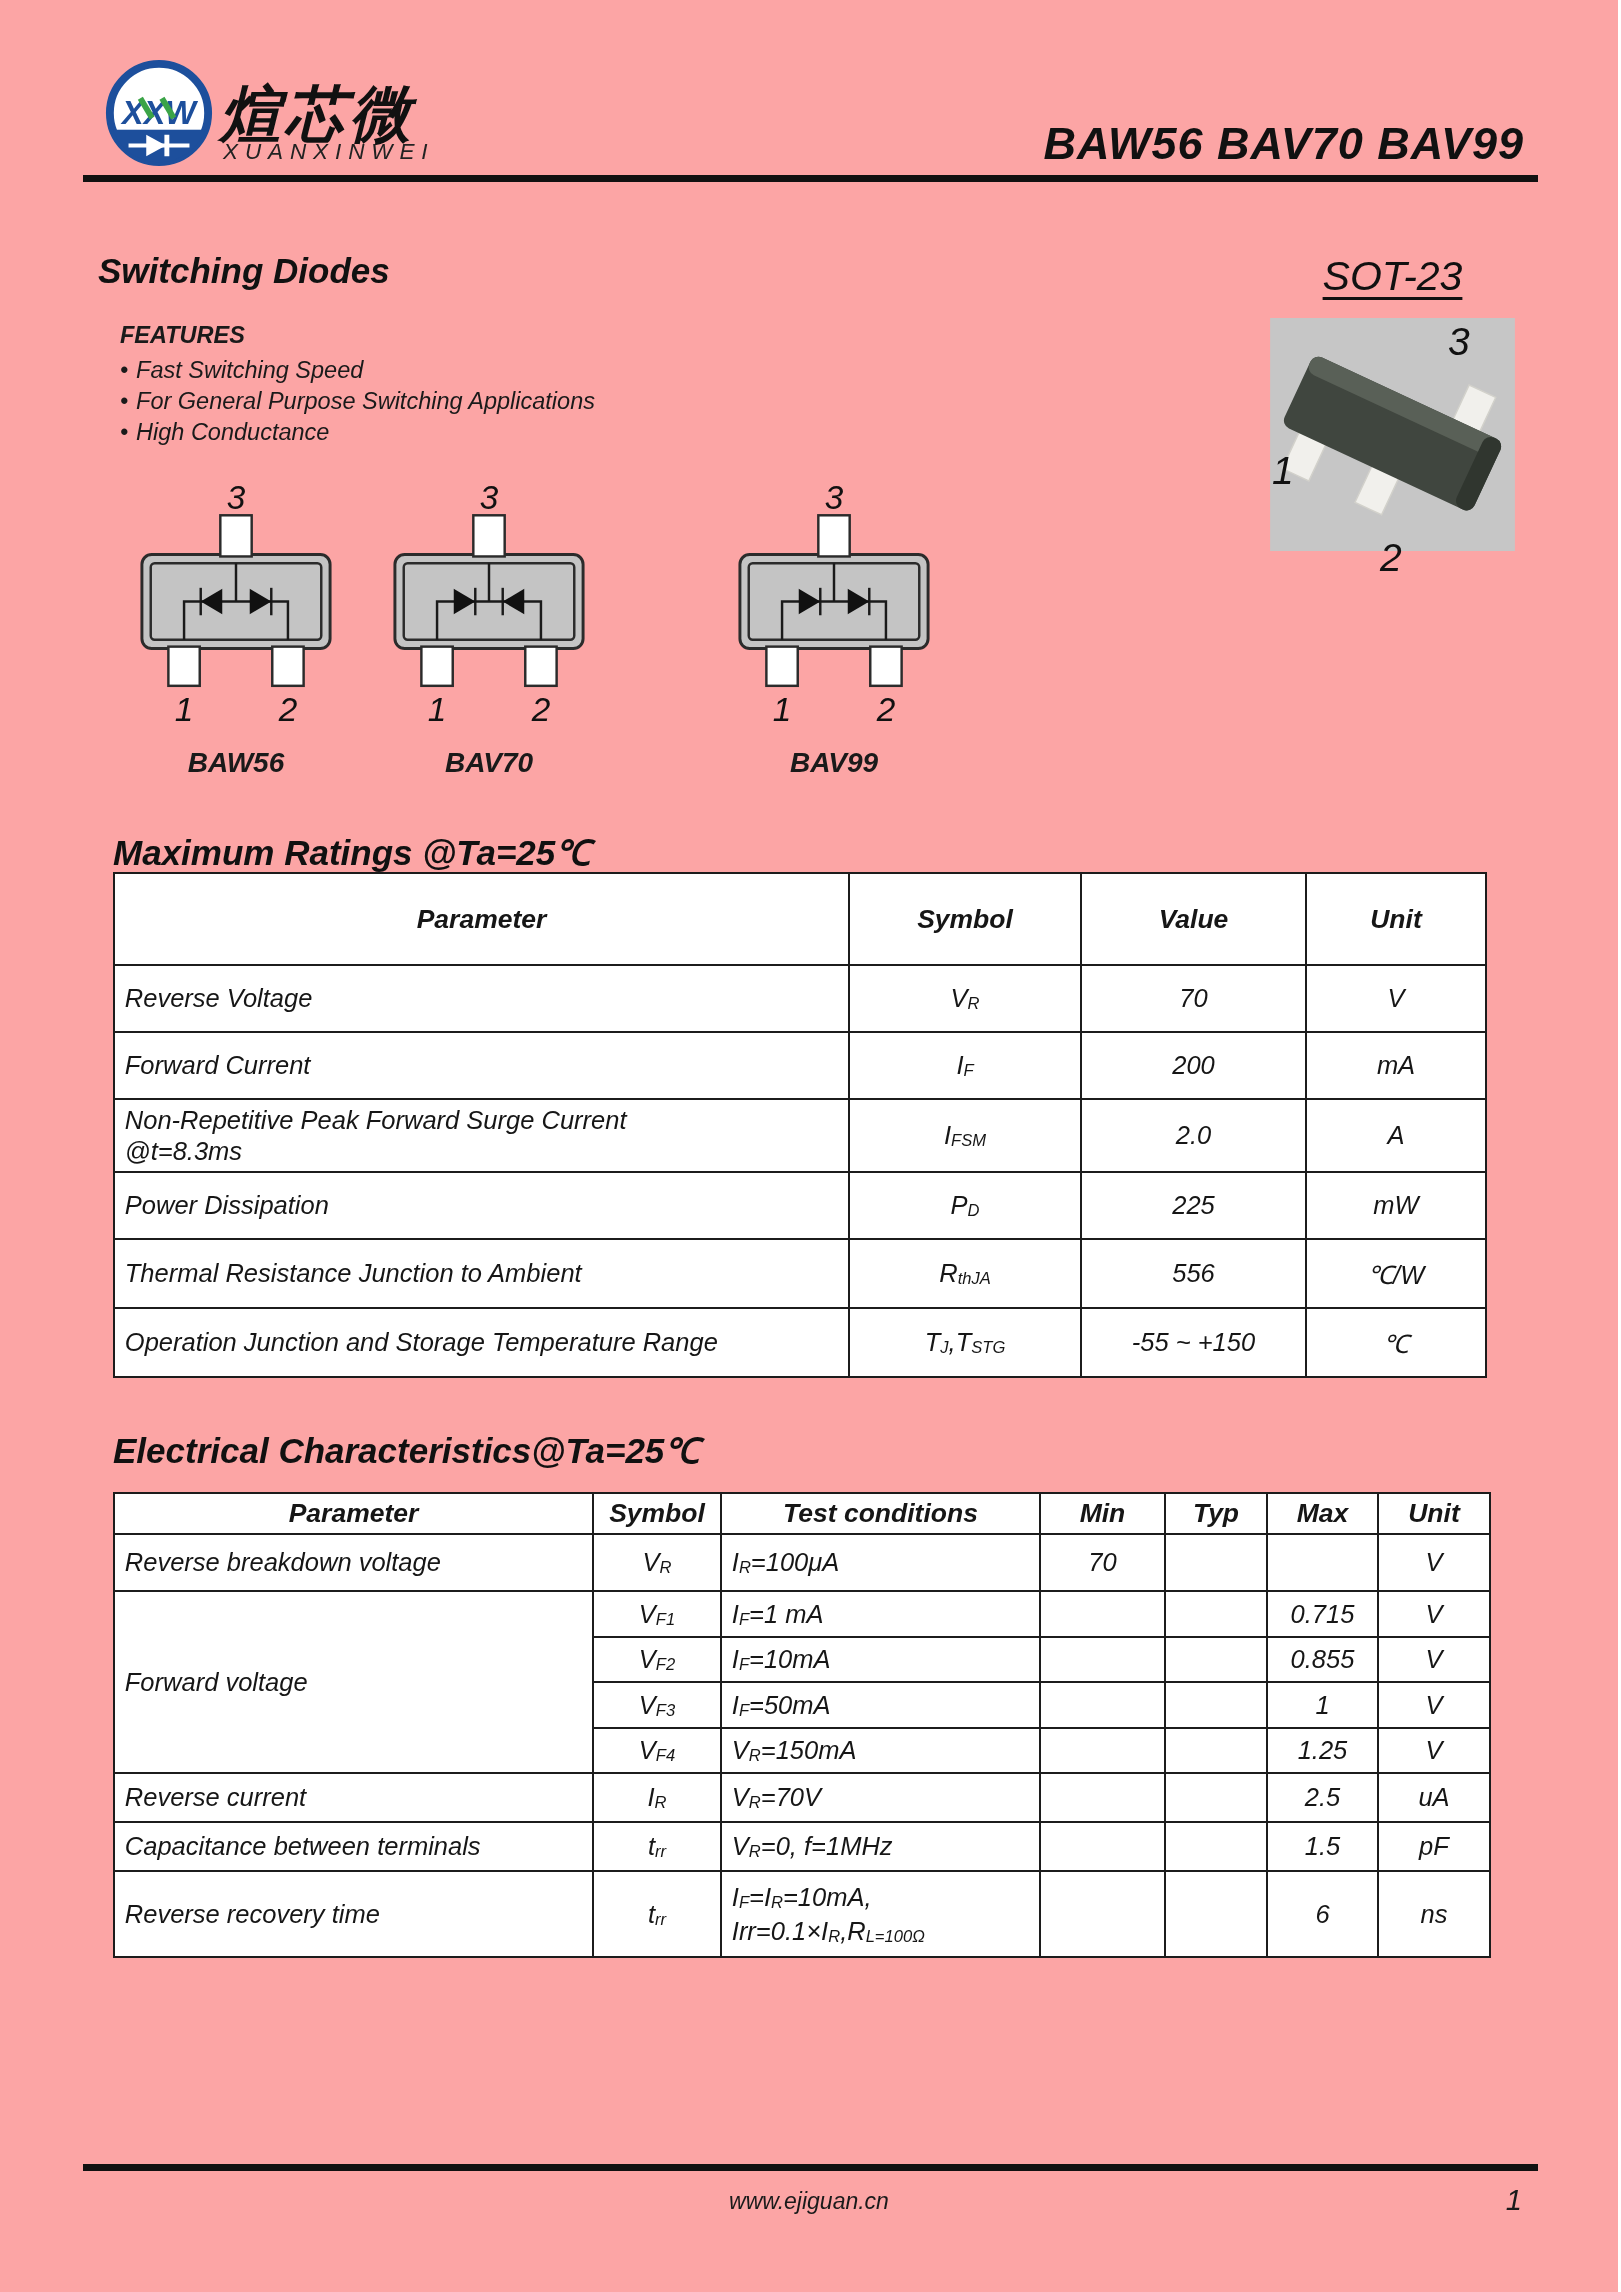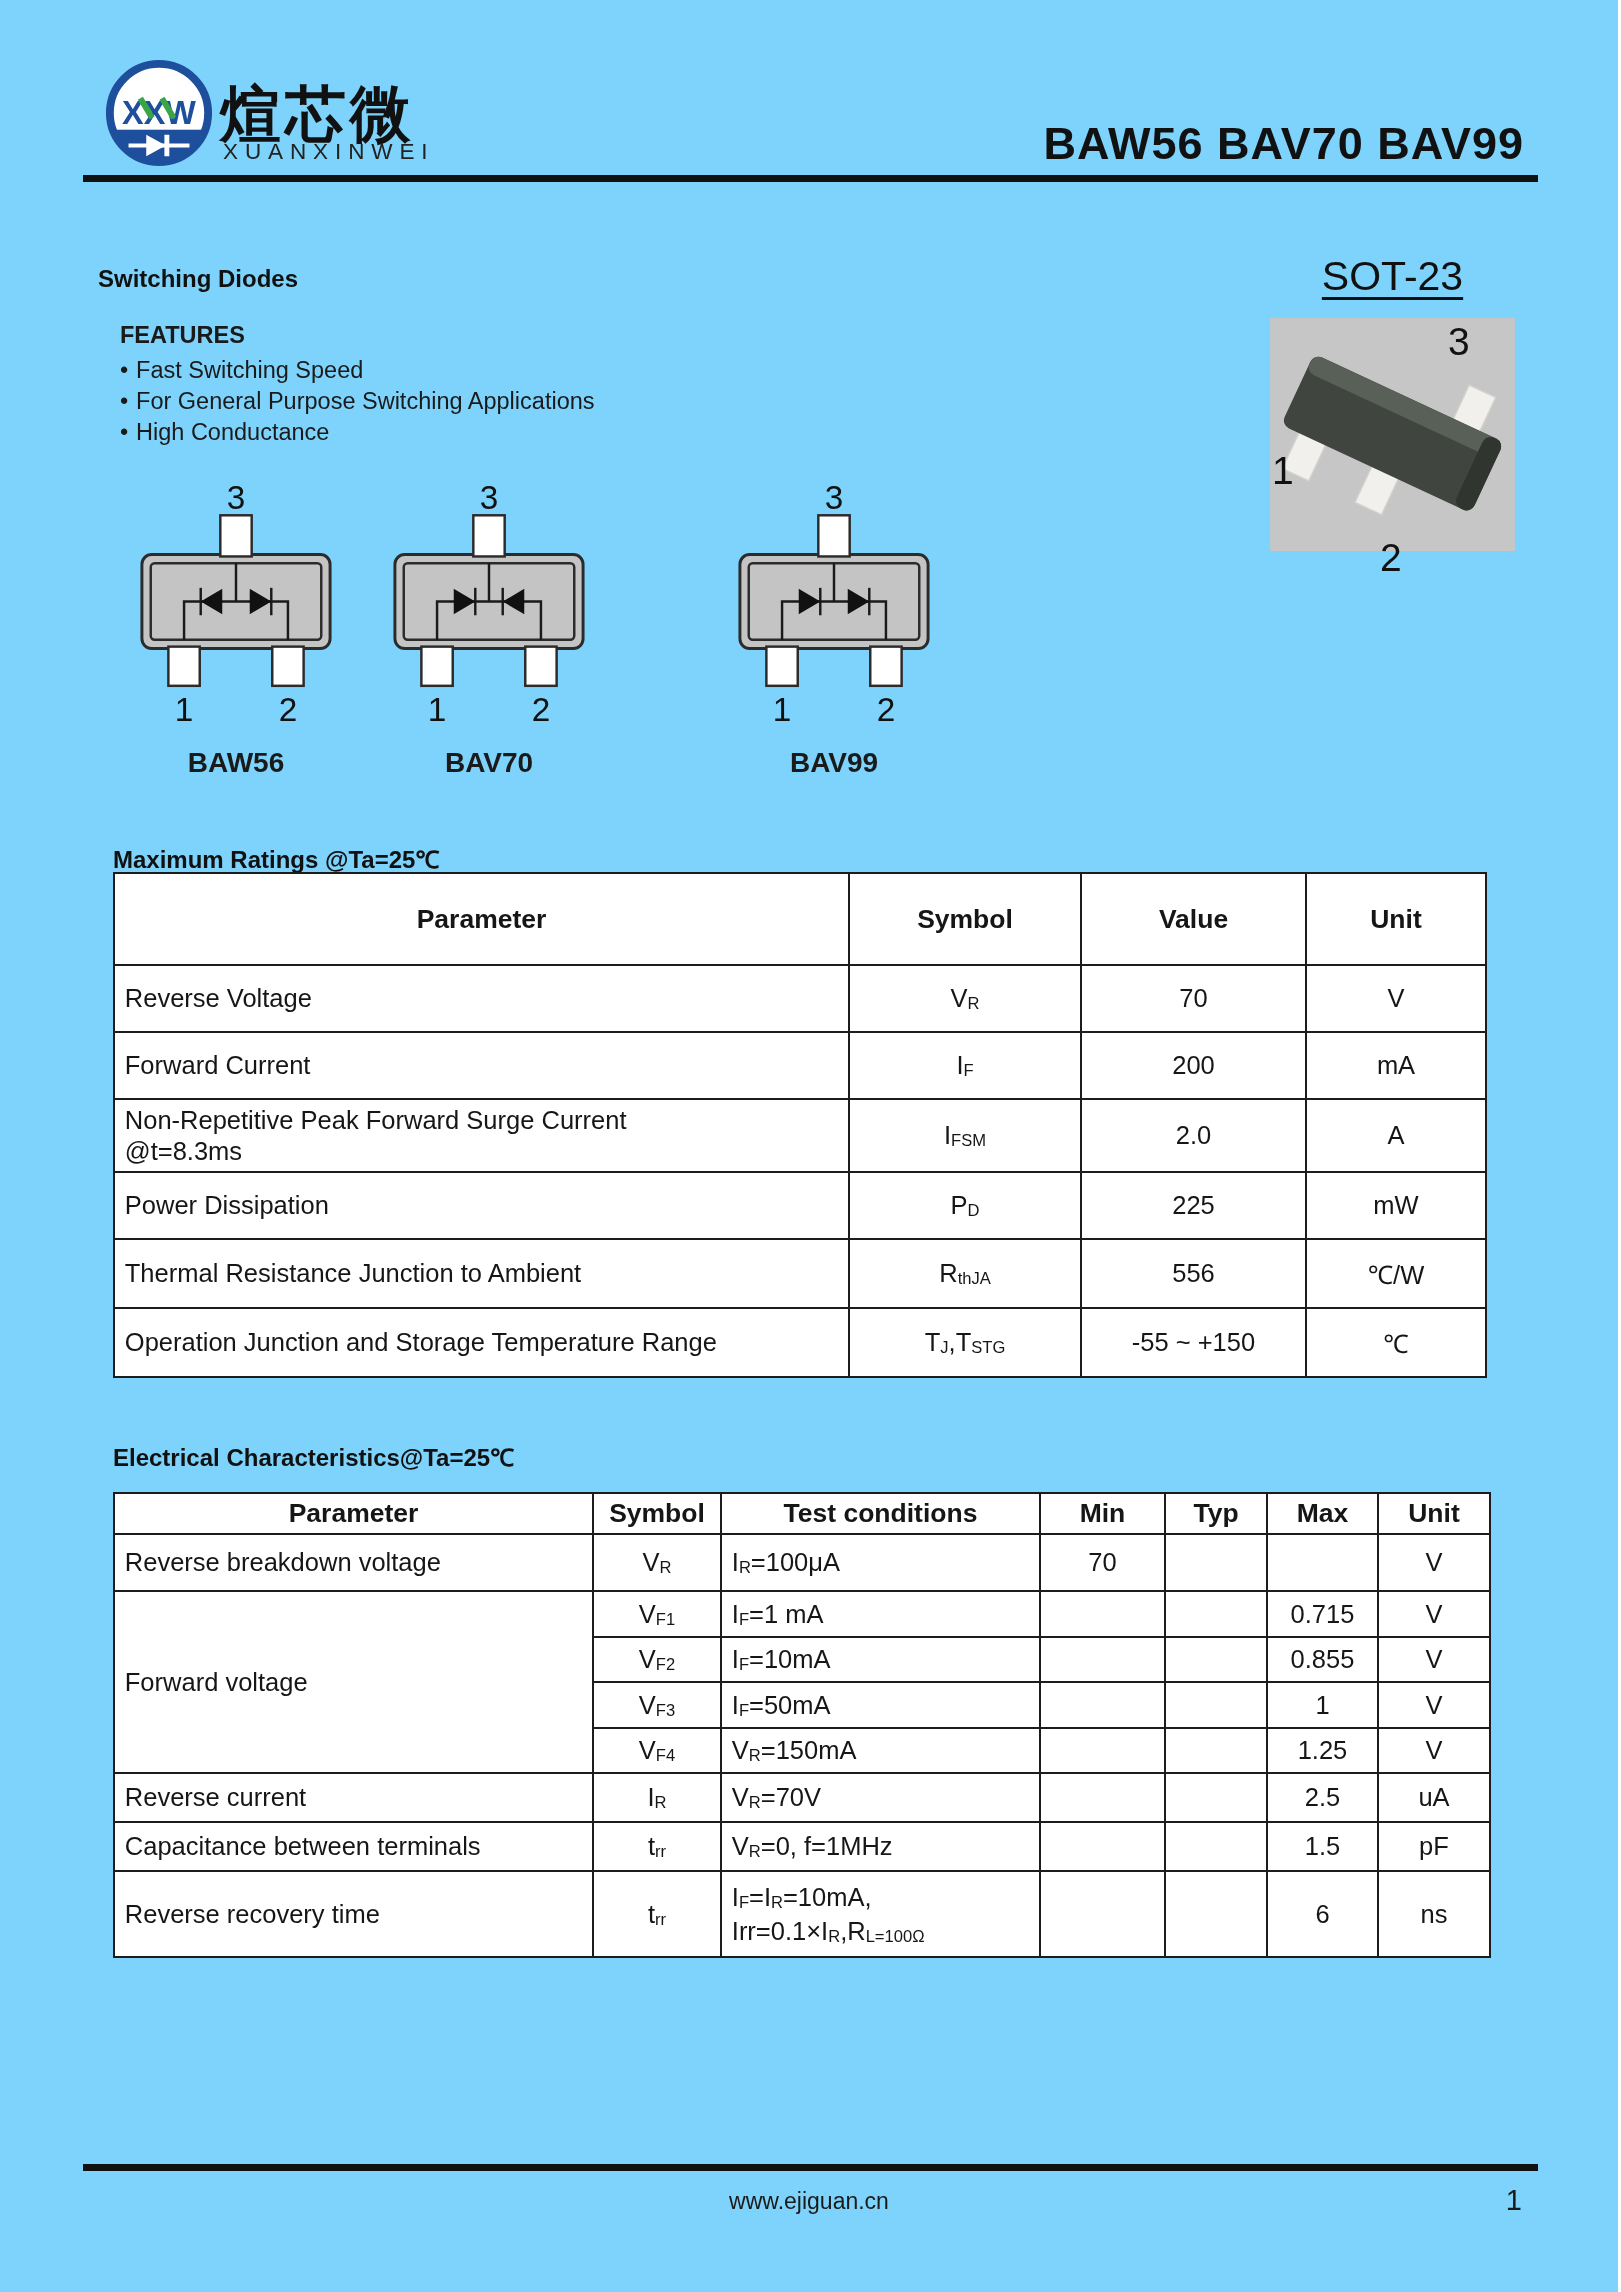--- a/index.html
+++ b/index.html
@@ -1,17 +1,17 @@
 <!DOCTYPE html>
 <html><head>
 <meta charset="utf-8">
 <style>
   html,body{margin:0;padding:0;background:#fff;}
-  .page{position:relative;width:1618px;height:2293px;background:#7dd3fc;
-        font-family:"Liberation Sans",sans-serif;color:#1a1a1a;overflow:hidden;}
+  .page{position:relative;width:1618px;height:2293px;background:#fca5a5;
+        font-family:"Liberation Sans",sans-serif;color:#1a1a1a;overflow:hidden;font-style:italic;}
 
   
   .logo-svg{position:absolute;left:103px;top:57px;}
   .brand-cn{position:absolute;left:220px;top:74px;font-size:61px;font-weight:bold;letter-spacing:3.9px;color:#111;}
   .brand-en{position:absolute;left:223px;top:139px;font-size:22.5px;letter-spacing:6.9px;color:#222;}
   .doc-title{position:absolute;right:94px;top:118px;font-size:45px;font-weight:bold;letter-spacing:1px;color:#111;}
   .hdr-rule{position:absolute;left:83px;top:175px;width:1455px;height:6.9px;background:#111;}
 
   
   .family{position:absolute;left:98px;top:251px;font-size:29px;font-weight:bold;}
@@ -27,21 +27,21 @@
   .sot-photo{position:relative;margin-top:17.6px;width:245px;height:233px;}
   .sot-photo .pin-num{position:absolute;font-size:39px;color:#111;}
   .pin3{left:178px;top:2px;} .pin1{left:2px;top:131px;} .pin2{left:110px;top:218px;}
 
   
   .fig{position:absolute;top:478px;width:196px;}
   .fig-name{margin-top:13.7px;text-align:center;font-size:28px;font-weight:bold;}
   .fig svg text{font-family:"Liberation Sans",sans-serif;}
 
   
-  .h-sec{position:absolute;font-size:24px;font-weight:bold;color:#111;margin-top:14px;}
+  .h-sec{position:absolute;font-size:35px;font-weight:bold;color:#111;}
 
   
   table{border-collapse:collapse;table-layout:fixed;background:#fff;}
   .dt{border:2.9px solid #1c1c1c;}
   .dt th,.dt td{border:2px solid #1c1c1c;border-top-width:2.9px;border-bottom-width:2.9px;
                 font-size:25.5px;padding:0 9.8px;overflow:hidden;color:#161616;}
   .dt th{font-weight:bold;font-size:26.5px;}
   .c{text-align:center;}
   .param{text-align:left;padding-left:13.7px;white-space:pre-line;line-height:1.2;}
   .cond{text-align:left;padding-left:13.7px;white-space:pre-line;line-height:1.35;}

